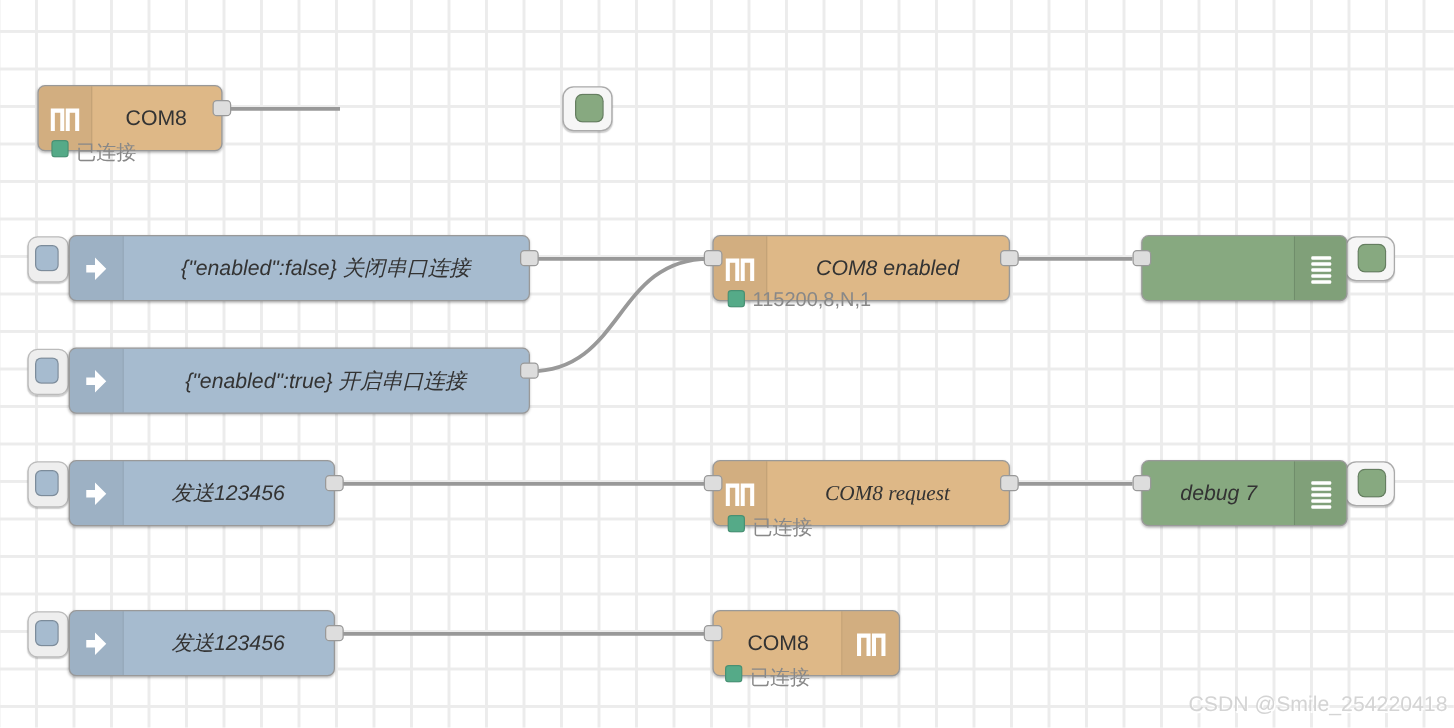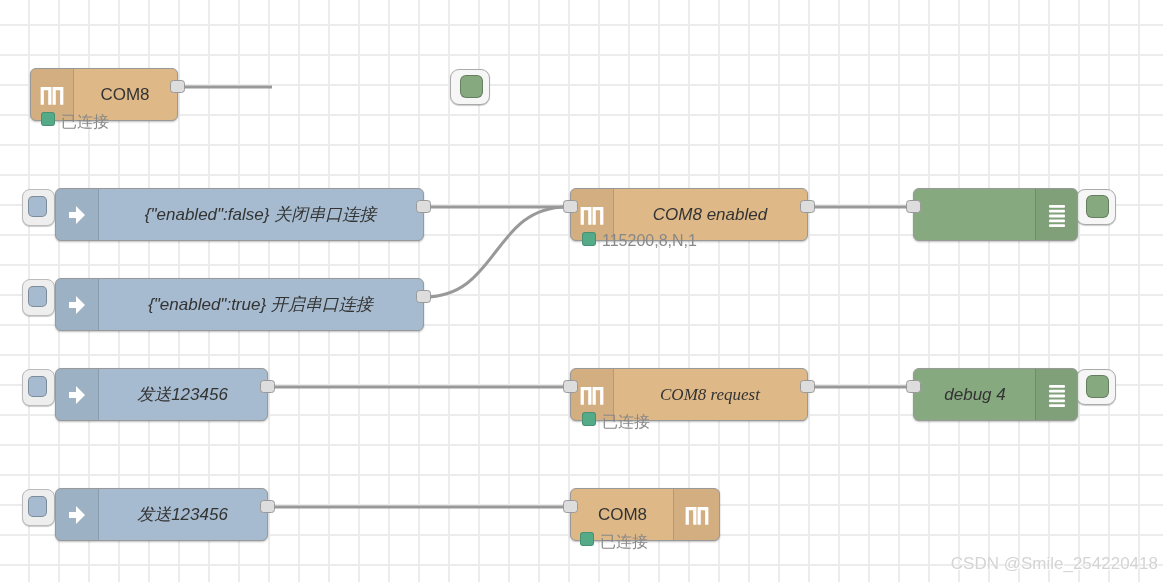--- a/index.html
+++ b/index.html
@@ -195,21 +195,21 @@
     <div class="label it" style="left:42px;right:0;font-family:Liberation Serif, serif;">COM8 request</div>
     <div class="port out"></div>
   </div>
   <div class="status" style="left:582px;top:412px;">
     <span class="dot"></span>
     <span>已连接</span>
   </div>
 
   <div class="node debug" style="left:913px;top:368px;width:165px;">
     <div class="port in"></div>
-    <div class="label it" style="left:0;right:41px;">debug 4</div>
+    <div class="label it" style="left:0;right:41px;">debug 7</div>
     <div class="icon-region right" style="width:41px;">
       <svg width="24" height="26" viewBox="0 0 24 26">
           <g fill="#fff">
             <rect x="4" y="3" width="16" height="2.8" rx="1"></rect>
             <rect x="4" y="7.8" width="16" height="2.8" rx="1"></rect>
             <rect x="4" y="12.6" width="16" height="2.8" rx="1"></rect>
             <rect x="4" y="17.4" width="16" height="2.8" rx="1"></rect>
             <rect x="4" y="22.2" width="16" height="2.8" rx="1"></rect>
           </g>
         </svg>

